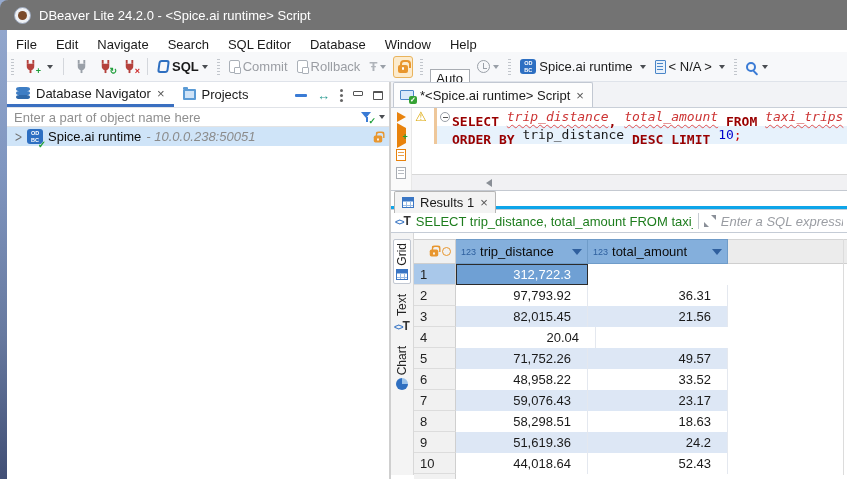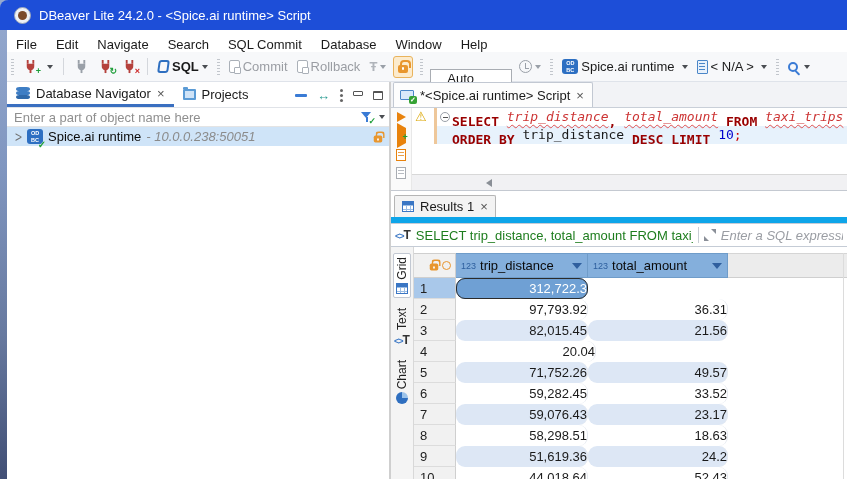--- a/index.html
+++ b/index.html
@@ -5,21 +5,21 @@
   * { margin:0; padding:0; box-sizing:border-box; }
   html,body { width:847px; height:479px; overflow:hidden; }
   body { font-family:"Liberation Sans", sans-serif; font-size:13px; color:#1a1a1a; background:#fff; position:relative; }
   #app { position:absolute; inset:0; }
 
   
   .frame-left { position:absolute; left:0; top:0; width:7px; height:479px;
     background:linear-gradient(180deg,#96aacf 0%,#8096c0 35%,#67799f 70%,#414f75 100%); z-index:5; }
 
   
-  .titlebar { position:absolute; left:0; top:0; width:847px; height:30px; background:#1d4ed8;
+  .titlebar { position:absolute; left:0; top:0; width:847px; height:30px; background:#737373;
     display:flex; align-items:center; padding-left:14px; gap:8px; border-top-left-radius:8px; z-index:6; }
   .titlebar .title { color:#fff; font-size:13px; }
   .appico { width:17px; height:17px; border-radius:50%; background:#eef1f5; border:1px solid #9aa6bb; position:relative; flex:0 0 auto; }
   .appico::after { content:""; position:absolute; inset:3px; border-radius:50%; background:#7a4a2a; }
   .appico::before { content:""; position:absolute; left:5px; top:7px; width:7px; height:4px; border-radius:2px; background:#f4e8d8; }
 
   
   .menubar { position:absolute; left:7px; top:30px; width:840px; height:22px; background:#fff;
     display:flex; align-items:flex-end; gap:19px; padding-left:9px; }
   .menu-item { cursor:default; }
@@ -53,21 +53,21 @@
   .mag::after { content:""; position:absolute; left:6px; top:6px; width:6px; height:2px; background:#3a7bd5;
     transform:rotate(45deg); transform-origin:0 0; border-radius:1px; }
 
   .sqlico { width:11px; height:13px; border:2px solid #2e6fc0; border-radius:3px; transform:skewX(-8deg); }
   .sql-text { font-weight:bold; color:#1a1a1a; }
 
   .doc { width:11px; height:13px; border:1.5px solid #aab0b8; border-radius:2px; background:#fff; position:relative; }
   .doc::after { content:""; position:absolute; right:-2px; bottom:-2px; width:5px; height:5px; border:1.5px solid #aab0b8; background:#fff; border-radius:1px; }
   .txn { color:#b0b4ba; font-weight:bold; font-size:13px; line-height:13px; }
 
-  .combo { width:82px; height:20px; background:#fff; border:1px solid #a9adb3; padding:1px 16px; display:flex; align-items:center;margin-top:24px; }
+  .combo { width:40px; height:20px; background:#fff; border:1px solid #a9adb3; padding:1px 5px; display:flex; align-items:center;margin-top:24px; }
 
   .odbc { width:16px; height:15px; background:#2d6fc2; border-radius:3px; color:#fff; font-size:5.5px; font-weight:bold;
     text-align:center; line-height:7px; position:relative; flex:0 0 auto; }
   .odbc::before { content:"OD"; display:block; margin-top:1px; }
   .odbc::after { content:"BC"; display:block; }
   .odbc .chk { position:absolute; right:-3px; bottom:-4px; color:#1f9e3a; font-size:10px; font-weight:bold; text-shadow:0 0 1px #fff; }
 
   .dbdoc { width:11px; height:14px; border:1.5px solid #4a86c8; background:#e8f1fb; border-radius:1px;
     display:flex; flex-direction:column; justify-content:center; gap:2px; padding:0 1.5px; }
   .dbdoc i { display:block; height:1px; background:#4a86c8; }
@@ -139,21 +139,21 @@
   .tok-err { color:#cc3333; font-style:italic; text-decoration:underline wavy #e05050 1px; text-underline-offset:3px; }
   .tok-num { color:#0000cc; }
   .tok-sym { color:#cc0000; }
 
   .hscroll { position:absolute; left:21px; right:0; top:92px; height:16px; background:#f1f1f3; border-top:1px solid #d8d8d8; }
   .scroll-left-arrow { position:absolute; left:74px; top:4px; width:0; height:0;
     border-top:4.5px solid transparent; border-bottom:4.5px solid transparent; border-right:6px solid #8a8f96; }
 
   
   .results { position:absolute; left:0; top:108px; width:456px; height:289px; }
-  .results-tabbar { height:33px; background:#fff; border-top:1px solid #c4c9d1; border-bottom:6px solid #0ea5e9; display:flex; align-items:flex-end; }
+  .results-tabbar { height:19px; background:#fff; border-top:1px solid #c4c9d1; border-bottom:3px solid #0ea5e9; display:flex; }
   .rtab { height:22px; display:flex; align-items:center; gap:6px; padding:0 7px; margin-left:3px;
     background:#f3f3f3; border:1px solid #b5b5b5; border-bottom:none; border-radius:2px 2px 0 0; }
   .tblico { width:12px; height:11px; border:1px solid #3a76c4; background:
     linear-gradient(180deg,#3a76c4 0 3px,transparent 3px),
     repeating-linear-gradient(90deg,transparent 0 3px,#9cbde4 3px 4px),
     repeating-linear-gradient(180deg,transparent 0 3px,#9cbde4 3px 4px), #fff; }
 
   .results-filter { height:24px; background:#fff; border:1px solid #c5ccd6; border-left:none; border-right:none;
     display:flex; align-items:center; padding:0 4px; gap:5px; }
   .sqlT { display:inline-flex; align-items:baseline; }
@@ -184,21 +184,21 @@
   .gcol .tbadge { font-size:9px; color:#2d5f9e; }
   .gcol .cname { color:#0b0b0b; }
   .gcol .spacer { flex:1; }
   .sortdown { width:0; height:0; border-left:5px solid transparent; border-right:5px solid transparent; border-top:6px solid #2f5f9e; }
   .gcol.c1 { width:132px; } .gcol.c2 { width:140px; }
   .gfiller { flex:1; background:#ececec; border-top:1px solid #d5d5d5; border-bottom:1px solid #cfcfcf; }
 
   .grow { display:flex; height:21px; }
   .rhead { width:42px; background:#f1f1f1; border-right:1px solid #cfcfcf; border-bottom:1px solid #dcdcdc;
     display:flex; align-items:center; padding-left:6px; color:#222; }
-  .gcell { display:flex; align-items:center; justify-content:flex-end; padding-right:0; border-right:1px solid #e4e8ef;border-radius:9px; }
+  .gcell { display:flex; align-items:center; justify-content:flex-end; padding-right:16px; border-right:1px solid #e4e8ef; }
   .gcell.c1 { width:132px; } .gcell.c2 { width:140px; }
   .grow.stripe .gcell { background:#dde7f5; }
   .grow.sel .rhead { background:#a9c8ea; }
   .grow.sel .gcell { background:#6fa0d4; color:#fff; border-right-color:#8db4dd; }
   .grow.sel .gcell.c1 { outline:1.5px solid #2b2b2b; outline-offset:-1.5px; }
   .rhead-stub { width:42px; height:7px; background:#f1f1f1; border-right:1px solid #cfcfcf; }
 </style>
 </head>
 <body>
 
@@ -208,21 +208,21 @@
   <div class="titlebar">
     <span class="appico"></span>
     <span class="title">DBeaver Lite 24.2.0 - &lt;Spice.ai runtime&gt; Script</span>
   </div>
 
   <div class="menubar">
     <span class="menu-item">File</span>
     <span class="menu-item">Edit</span>
     <span class="menu-item">Navigate</span>
     <span class="menu-item">Search</span>
-    <span class="menu-item">SQL Commit</span>
+    <span class="menu-item">SQL Editor</span>
     <span class="menu-item">Database</span>
     <span class="menu-item">Window</span>
     <span class="menu-item">Help</span>
   </div>
 
   <div class="toolbar">
     <span class="grip"></span>
     <span class="tbtn">
       <span class="iconwrap" style="color:#b5413c;">
         <svg class="plug" width="15" height="15" viewBox="0 0 16 16">
@@ -468,21 +468,21 @@
             <div class="rhead">4</div>
             <div class="gcell c2">20.04</div>
           </div>
           <div class="grow stripe">
             <div class="rhead">5</div>
             <div class="gcell c1">71,752.26</div>
             <div class="gcell c2">49.57</div>
           </div>
           <div class="grow">
             <div class="rhead">6</div>
-            <div class="gcell c1">59,282.45</div>
+            <div class="gcell c1">48,958.22</div>
             <div class="gcell c2">33.52</div>
           </div>
           <div class="grow stripe">
             <div class="rhead">7</div>
             <div class="gcell c1">59,076.43</div>
             <div class="gcell c2">23.17</div>
           </div>
           <div class="grow">
             <div class="rhead">8</div>
             <div class="gcell c1">58,298.51</div>

